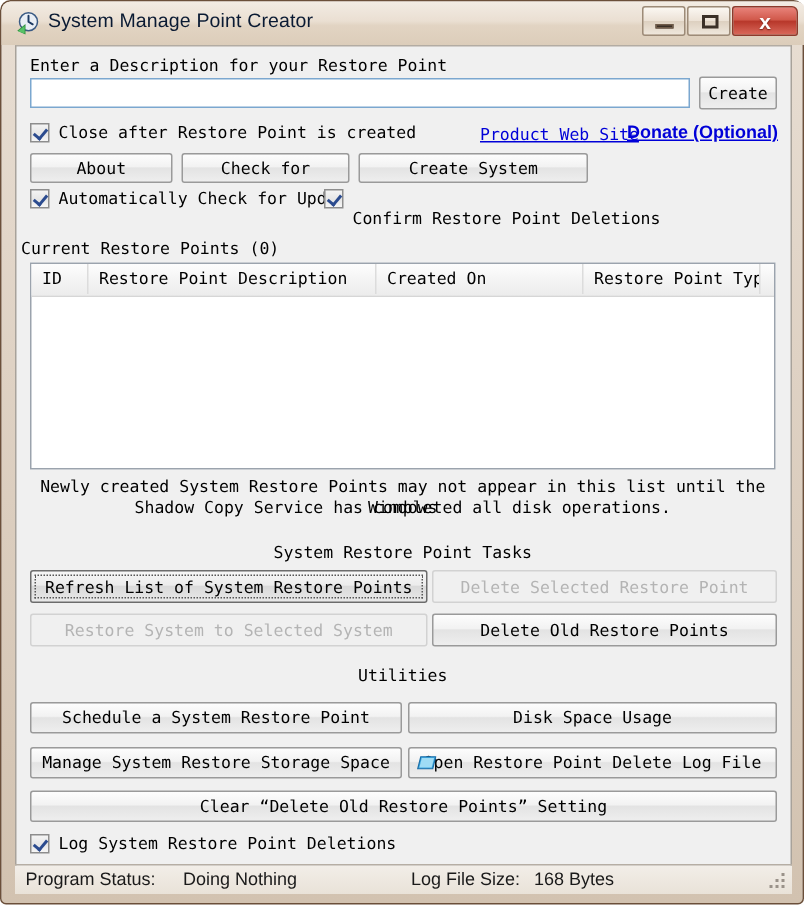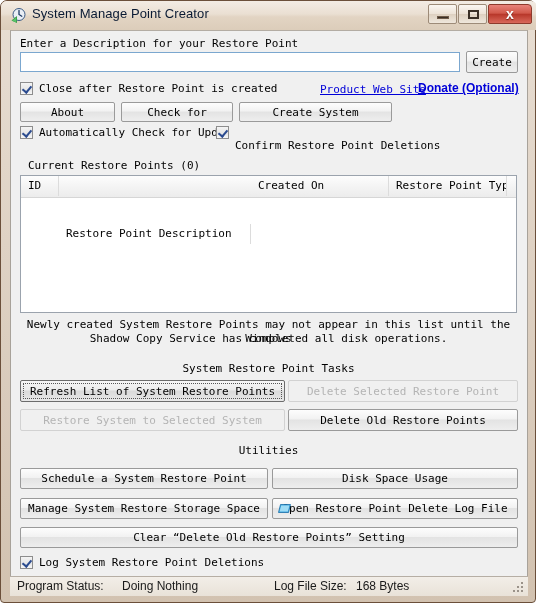--- a/index.html
+++ b/index.html
@@ -342,26 +342,26 @@
     <div class="btn" style="left:228px; top:71px; width:153px; height:20px;">
       <span>Create System</span>
     </div>
 
     <span class="cb" style="left:9px; top:95px;"></span>
     <div class="lbl" style="left:28px; top:95px; width:187px; overflow:hidden;">Automatically Check for Updat</div>
 
     <span class="cb" style="left:205px; top:95px;"></span>
     <div class="lbl" style="left:224px; top:108px;">Confirm Restore Point Deletions</div>
 
-    <div class="lbl" style="left:17px; top:128px;">Current Restore Points (0)</div>
+    <div class="lbl" style="left:3px; top:128px;">Current Restore Points (0)</div>
 
     <div id="listview">
       <div id="listhead">
         <div class="colhead" style="left:0; width:38px;">ID</div>
-        <div class="colhead" style="left:38px; width:192px;margin-top:48px;">Restore Point Description</div>
+        <div class="colhead" style="left:38px; width:192px;">Restore Point Description</div>
         <div class="colhead" style="left:230px; width:138px;">Created On</div>
         <div class="colhead" style="left:368px; width:118px;">Restore Point Type</div>
         <div class="colhead" style="left:486px; width:11px; border-right:none;"></div>
       </div>
     </div>
 
     <div class="note" style="top:287px;">Newly created System Restore Points may not appear in this list until the Windows</div>
     <div class="note" style="top:301px;">Shadow Copy Service has completed all disk operations.</div>
 
     <div class="section-title" style="left:9px; top:331px;text-align:center;">System Restore Point Tasks</div>

